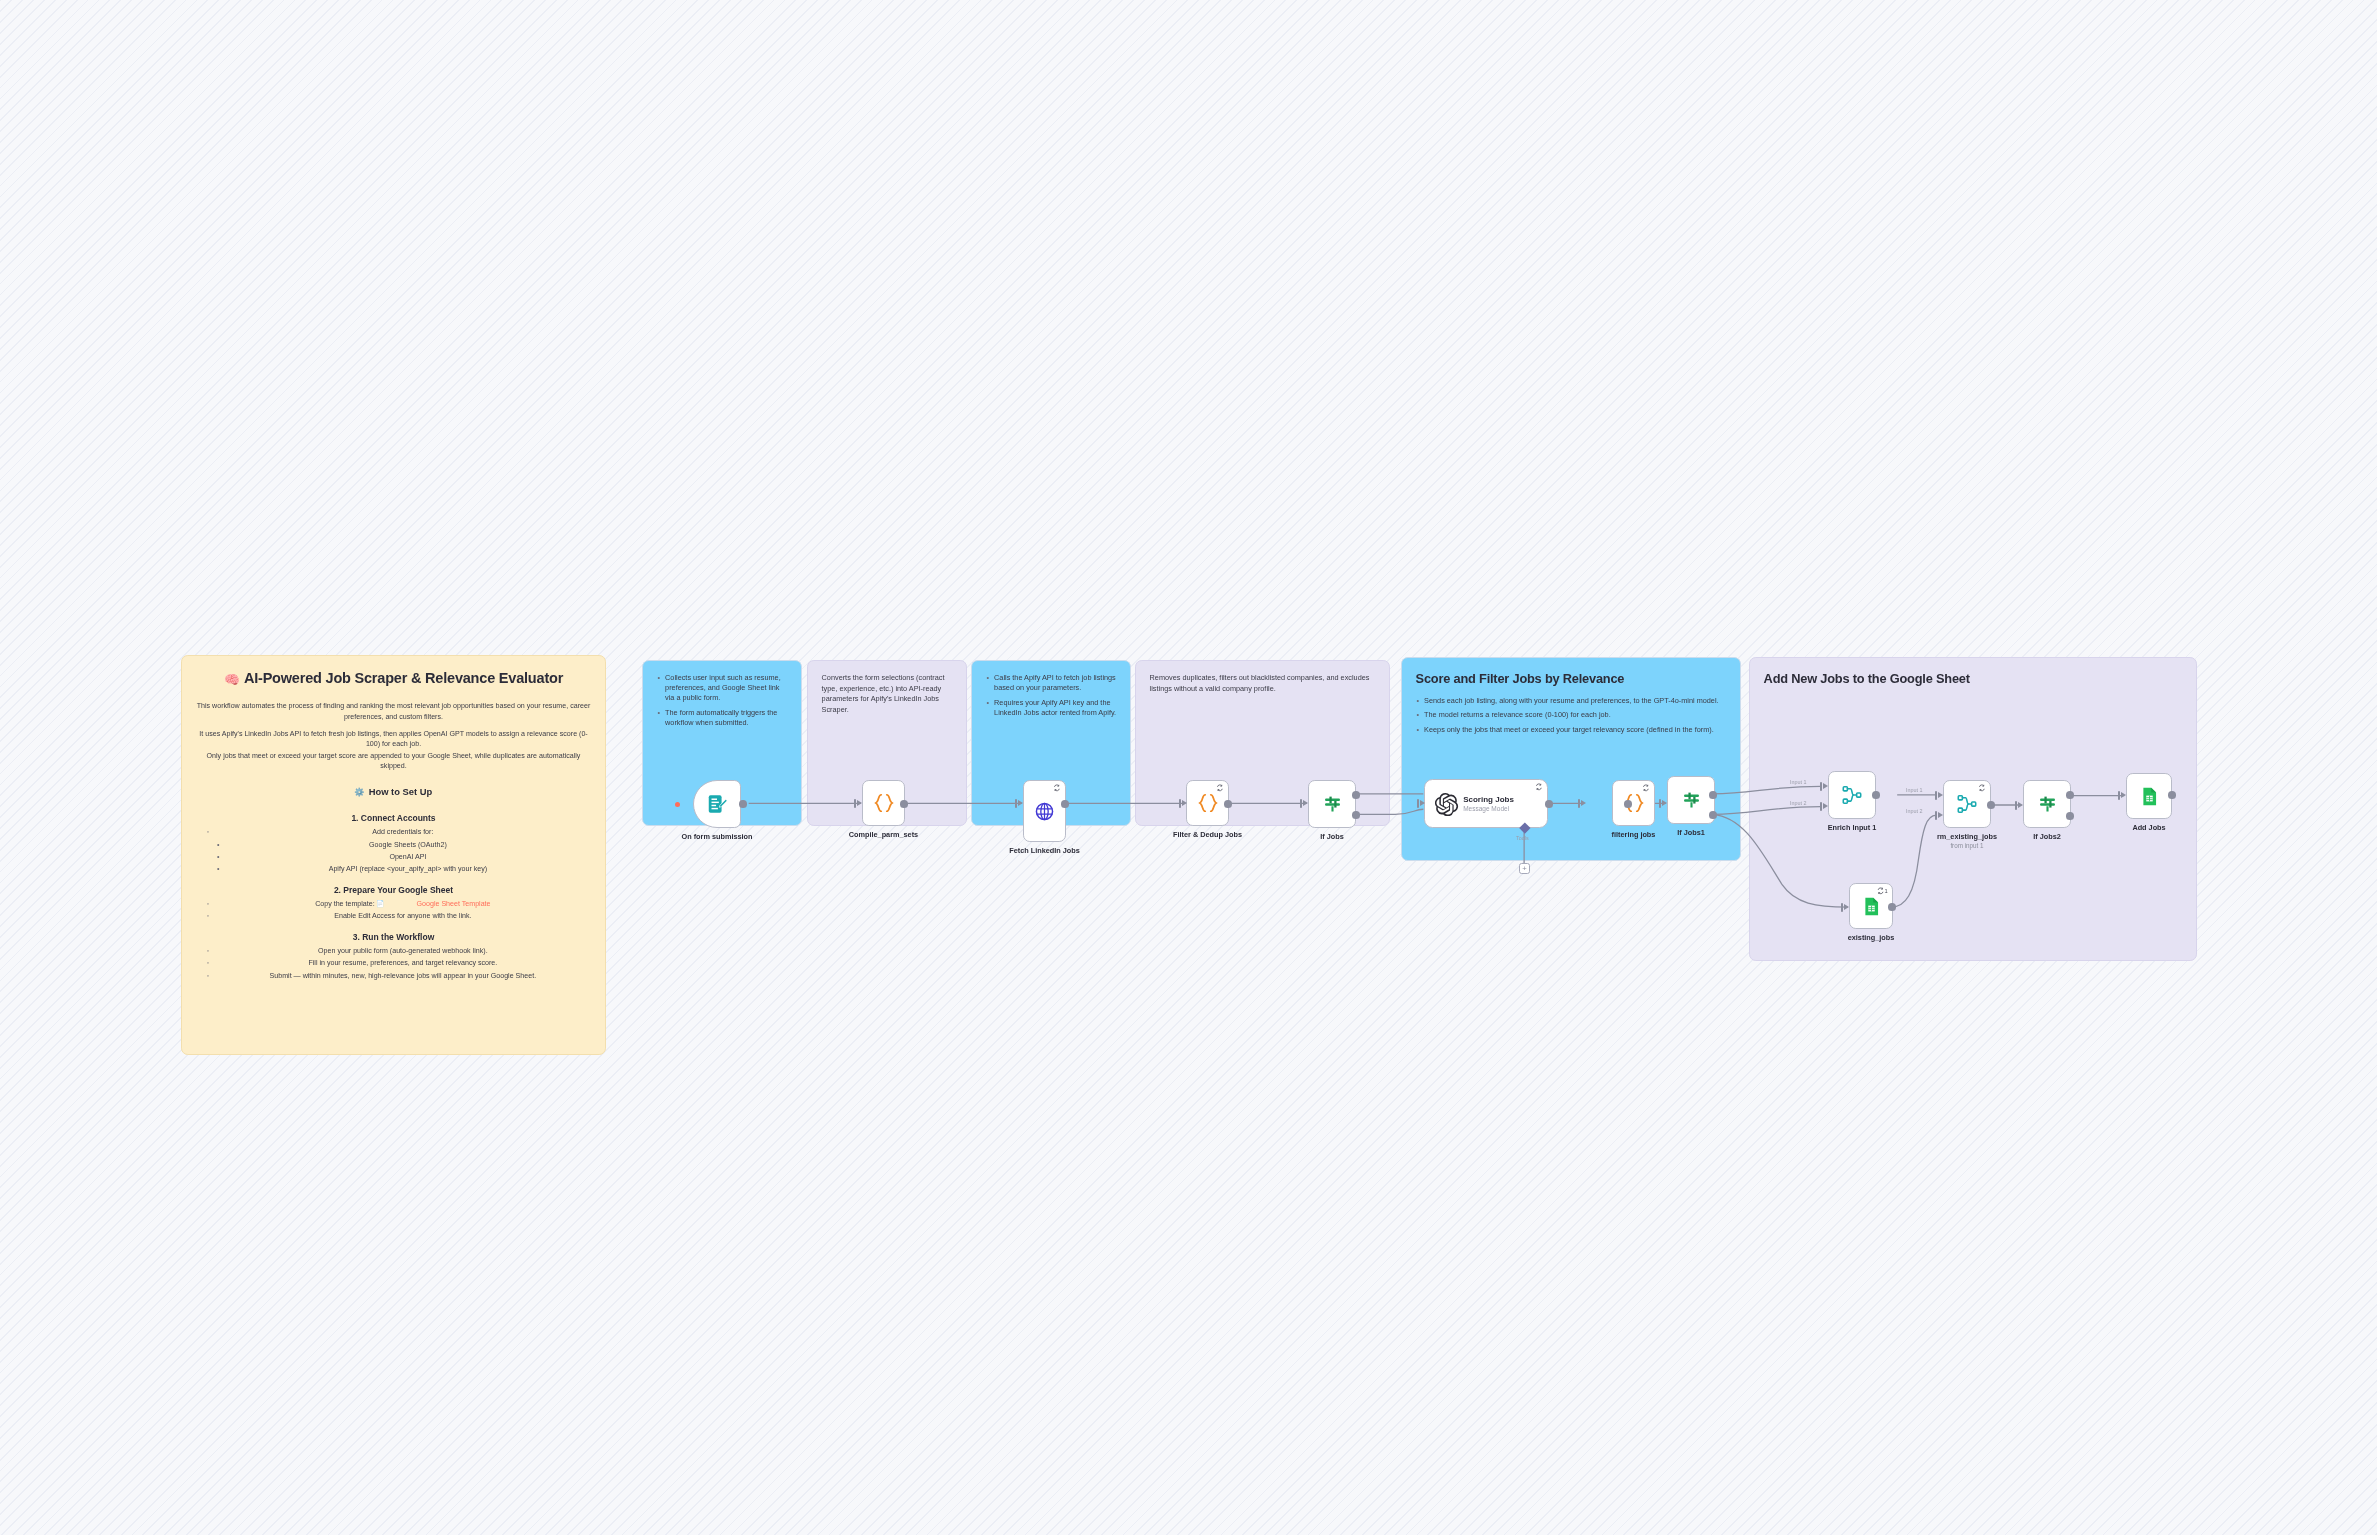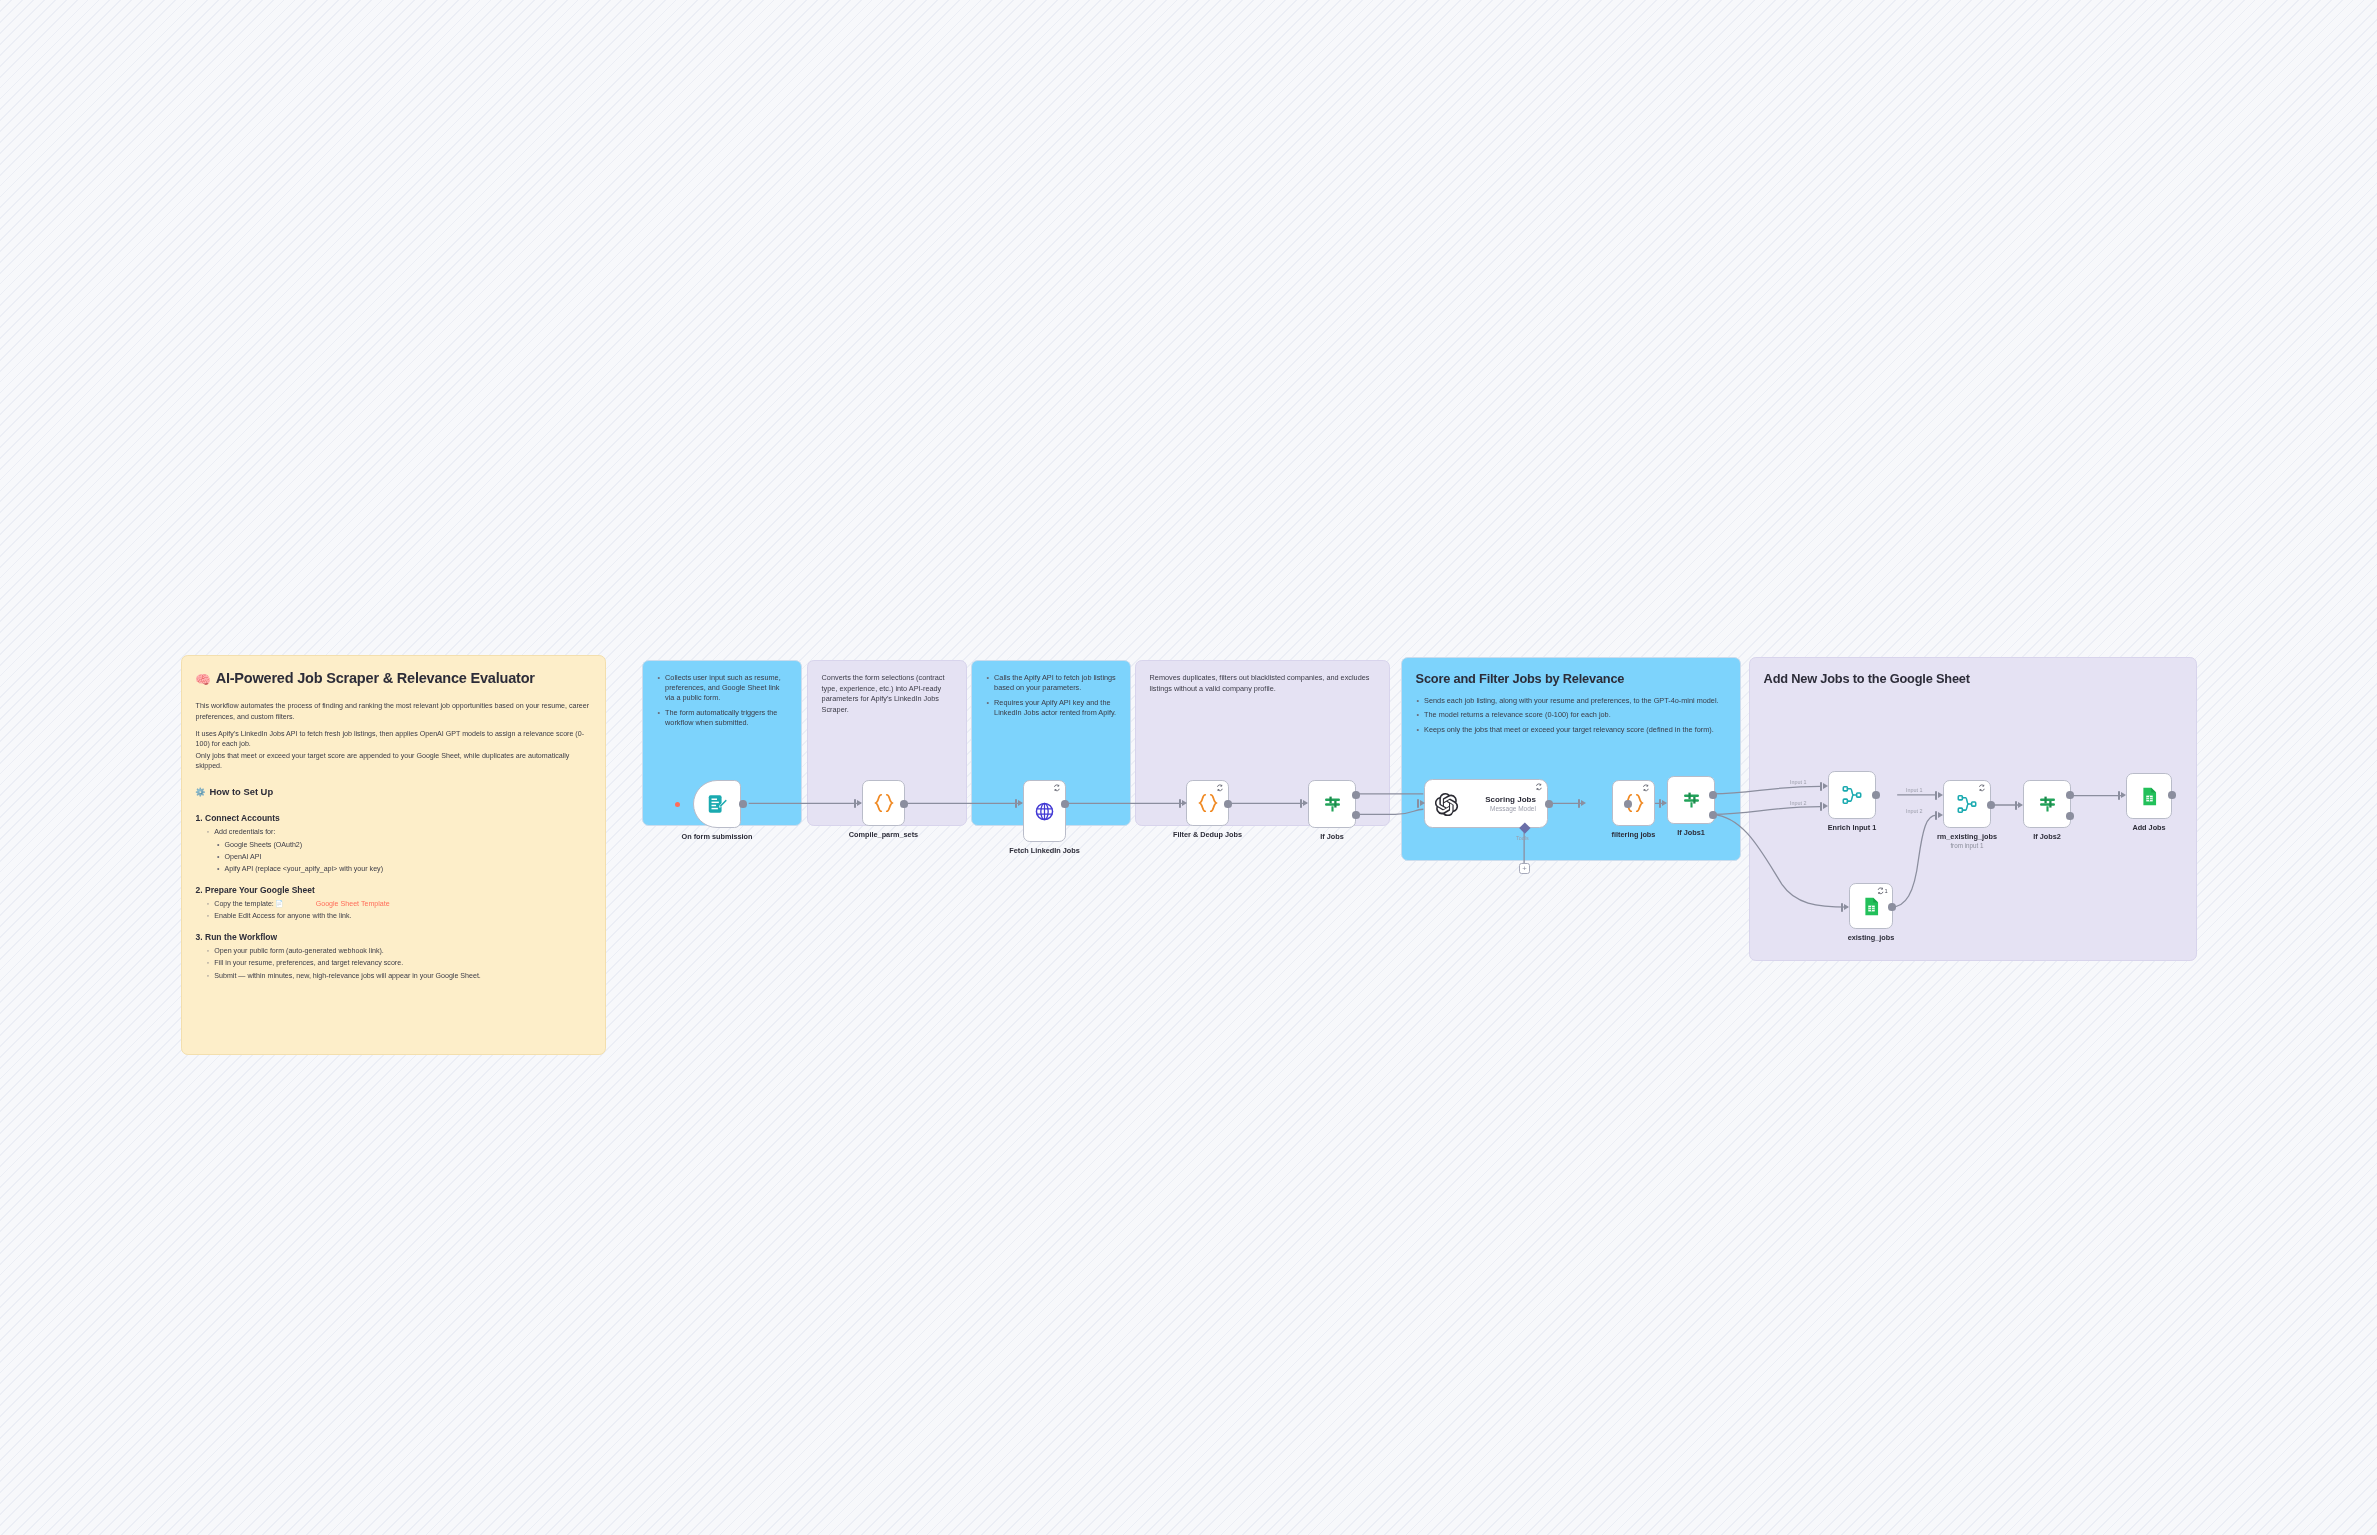--- a/index.html
+++ b/index.html
@@ -59,21 +59,21 @@
   
   .node {
     position: absolute;
     background: #fff;
     border: 1.1px solid #b9bcc9;
     border-radius: 6.8px;
     display: flex; align-items: center; justify-content: center;
     z-index: 6;
   }
   .node.trigger { border-top-left-radius: 25.5px; border-bottom-left-radius: 25.5px; }
-  .node.wide { justify-content: flex-start; padding-left: 10.2px; gap: 26px; border-radius: 8.5px; text-align: right; }
+  .node.wide { justify-content: flex-start; padding-left: 10.2px; gap: 4px; border-radius: 8.5px; }
   .node-label {
     position: absolute; top: 100%; left: 50%; transform: translateX(-50%);
     margin-top: 5.1px; font-size: 7.3px; color: #2c2c38; white-space: nowrap;
     font-weight: 600; text-align: center;
   }
   .node-sublabel {
     position: absolute; top: 100%; left: 50%; transform: translateX(-50%);
     margin-top: 14.5px; font-size: 6.3px; color: #8d8f9c; white-space: nowrap;
   }
   .node-title { font-size: 8px; font-weight: 700; color: #2c2c38; }
@@ -119,21 +119,21 @@
   .tools-label { position: absolute; font-size: 5.4px; color: #9b9daa; z-index: 7; }
 
   svg.wires { position: absolute; inset: 0; z-index: 4; pointer-events: none; }
   svg.wires path { fill: none; stroke: #8b8e9e; stroke-width: 1.5; }
 </style>
 </head>
 <body>
 
 <div id="canvas">
 
-  <div class="sticky sticky-amber" style="left:181px; top:655px; width:425px; height:400px;">
+  <div class="sticky sticky-amber" style="left:181px; top:655px; width:425px; height:400px;text-align:center;">
     <h1>
       <span class="emoji">🧠</span><span>AI-Powered Job Scraper &amp; Relevance Evaluator</span>
     </h1>
     <p>This workflow automates the process of finding and ranking the most relevant job opportunities based on your resume, career preferences, and custom filters.</p>
     <p style="margin-bottom:1.7px;">It uses Apify's LinkedIn Jobs API to fetch fresh job listings, then applies OpenAI GPT models to assign a relevance score (0-100) for each job.</p>
     <p>Only jobs that meet or exceed your target score are appended to your Google Sheet, while duplicates are automatically skipped.</p>
 
     <div class="sec-title" style="font-size:9.4px; margin-top:13.6px;">
       <span class="emoji-sm">⚙️</span><span>How to Set Up</span>
     </div>

